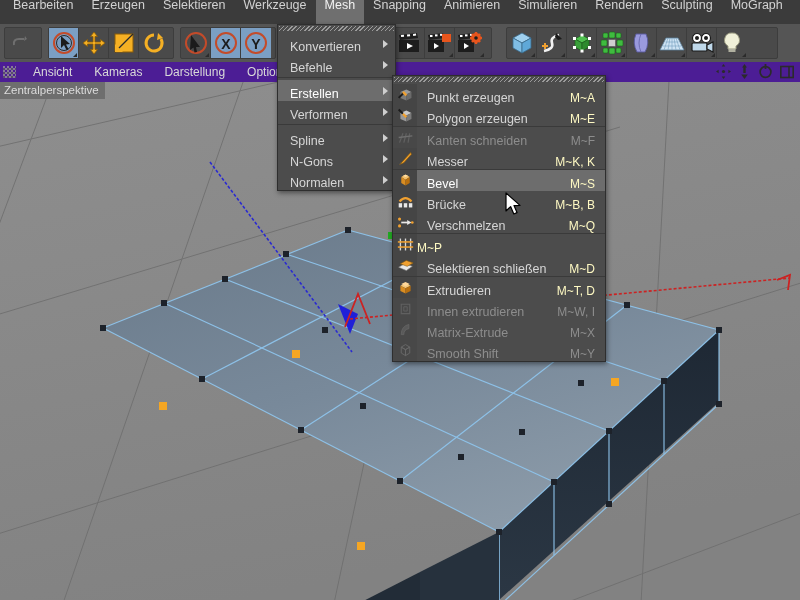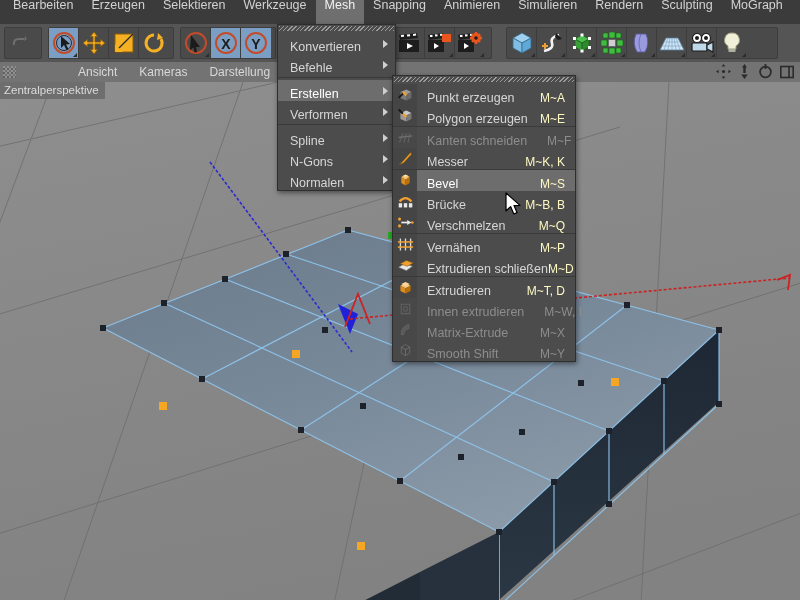--- a/index.html
+++ b/index.html
@@ -38,21 +38,21 @@
   }
   .tbtn:last-child{border-right:none;}
   .tbtn.sel{background:#7b9fc4;}
   .tbtn .corner{position:absolute;right:1px;bottom:1px;width:0;height:0;
     border-left:4px solid transparent;border-bottom:4px solid #2b2b2b;}
   .tbtn svg{display:block;}
 
   
   .vpbar{
     position:absolute;left:0;top:62px;width:800px;height:20px;
-    background:#737373;z-index:11;display:flex;align-items:center;gap:45px;
+    background:#4c1d95;z-index:11;display:flex;align-items:center;
   }
   .vpbar .grip{width:13px;height:12px;margin-left:3px;margin-right:6px;
     background:
       repeating-linear-gradient(0deg,#9a9a9a 0 2px,transparent 2px 4px),
       repeating-linear-gradient(90deg,#9a9a9a 0 2px,transparent 2px 4px);
     background-blend-mode:multiply;opacity:.75;}
   .vpbar .vmi{color:#d8d8d8;font-size:12px;padding:0 11px;white-space:nowrap;}
   .vpbar .navicons{position:absolute;right:6px;top:2px;display:flex;gap:7px;align-items:center;}
 
   
@@ -84,21 +84,21 @@
   .mrow .arrow{position:absolute;right:7px;top:50%;transform:translateY(-50%);
     width:0;height:0;border-top:4px solid transparent;border-bottom:4px solid transparent;border-left:5px solid #cfcfcf;}
   .msep{height:1px;background:#3a3a3a;margin:2px 0;}
   .msep2{height:1px;background:#3a3a3a;}
 
   
   #menu-mesh{left:277px;top:24px;width:119px;}
   #menu-mesh .mrow .lbl{padding-left:12px;}
 
   
-  #menu-erstellen{left:392px;top:75px;width:184px;}
+  #menu-erstellen{left:392px;top:75px;width:214px;}
 
   .cursor{position:absolute;z-index:60;pointer-events:none;}
 </style>
 </head>
 <body>
 
 <div class="app">
 
   <div class="viewport">
     <svg width="800" height="518" viewBox="0 0 800 518">
@@ -628,31 +628,30 @@
                 <line x1="4" y1="3" x2="4" y2="17"></line>
                 <line x1="10" y1="3" x2="10" y2="17"></line>
                 <line x1="16" y1="3" x2="16" y2="17"></line>
               </g>
               <g stroke="#f0a030" stroke-width="1.8">
                 <line x1="1" y1="7" x2="19" y2="7"></line>
                 <line x1="1" y1="13" x2="19" y2="13"></line>
               </g>
             </svg>
           </span>
-          <span class="lbl">Vernähen</span>
           <span class="sc">M~P</span>
         </div>
         <div class="mrow">
           <span class="licon">
             <svg width="17" height="17" viewBox="0 0 20 20">
               <polygon points="2,12 9,8 18,11 11,16" fill="#e8e8e8" stroke="#888" stroke-width="0.7"></polygon>
               <polygon points="4,8 11,4 19,7 12,11" fill="#f0a030" stroke="#8a5c08" stroke-width="0.7"></polygon>
             </svg>
           </span>
-          <span class="lbl">Extrudieren schließen</span>
+          <span class="lbl">Selektieren schließen</span>
           <span class="sc">M~D</span>
         </div>
         <div class="msep2"></div>
         <div class="mrow">
           <span class="licon">
             <svg width="17" height="17" viewBox="0 0 20 20">
               <polygon points="4,8 10,5 16,8 10,11" fill="#f7c878"></polygon>
               <polygon points="4,8 10,11 10,17 4,14" fill="#d98d22"></polygon>
               <polygon points="16,8 10,11 10,17 16,14" fill="#b9700f"></polygon>
               <polygon points="5,6 10,3.5 15,6 10,8.5" fill="#ffd89a"></polygon>

